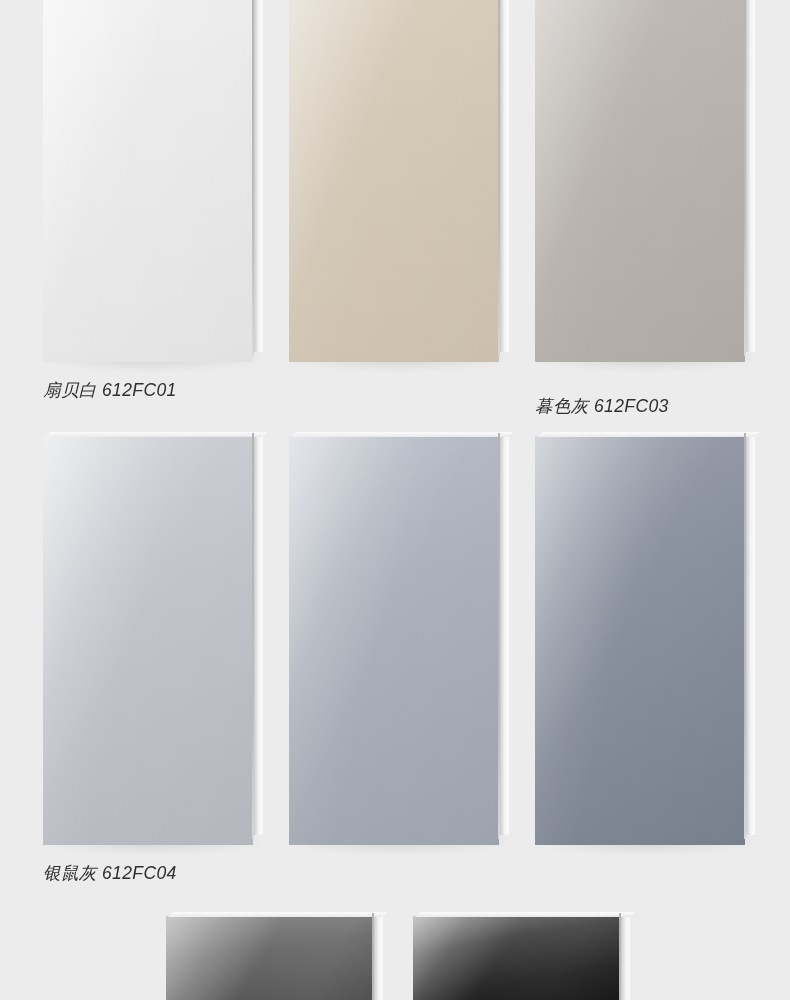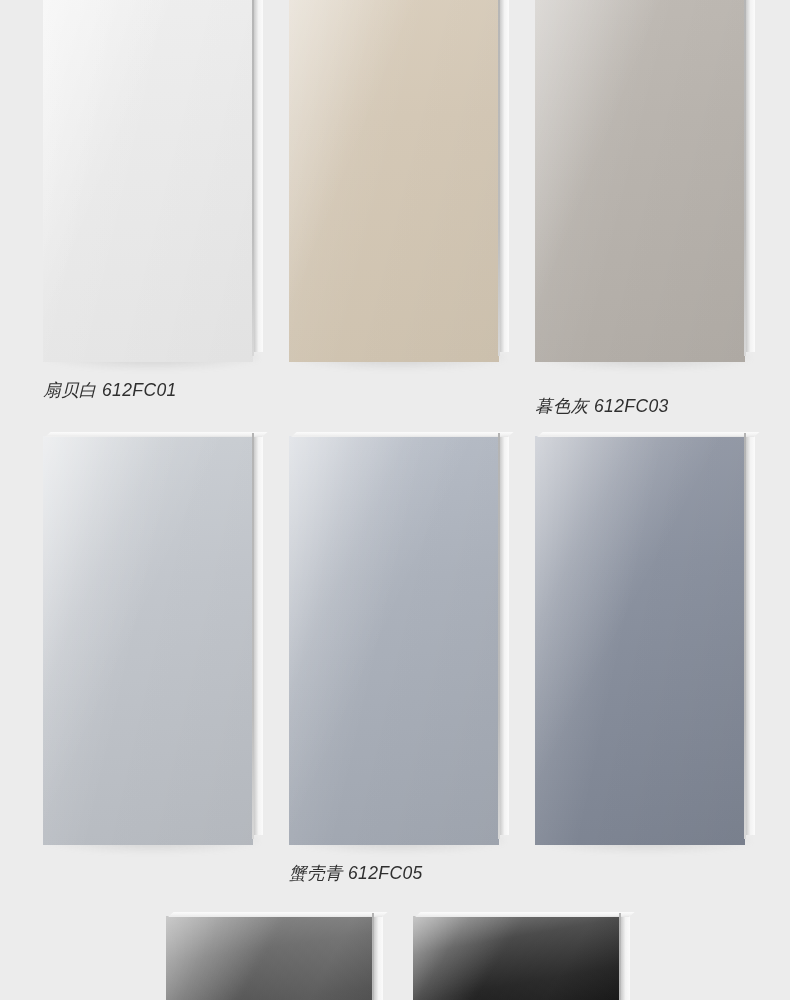--- a/index.html
+++ b/index.html
@@ -166,34 +166,34 @@
       <div class="panel-shadow"></div>
       <div class="panel-side"></div>
       <div class="panel-top-lip"></div>
       <div class="panel-face" style="background:
              linear-gradient(115deg, rgba(255,255,255,0.50) 0%, rgba(255,255,255,0.10) 30%, rgba(255,255,255,0) 46%),
              linear-gradient(176deg, #cbcfd4 0%, #c2c6cc 35%, #bcc0c6 70%, #b7bbc1 100%);"></div>
       <div class="panel-gloss" style="background: linear-gradient(103deg, rgba(255,255,255,0.34) 0%, rgba(255,255,255,0.12) 22%, rgba(255,255,255,0) 46%, rgba(0,0,0,0.02) 100%);"></div>
       <div class="panel-seam"></div>
     </div>
   </div>
+  <div class="label" style="left:43px; top:865px; width:212px;">银鼠灰 612FC04</div>
 
   <div class="swatch-cell" style="left:289px; top:436px; width:210px; height:409px;">
     <div class="panel">
       <div class="panel-shadow"></div>
       <div class="panel-side"></div>
       <div class="panel-top-lip"></div>
       <div class="panel-face" style="background:
              linear-gradient(115deg, rgba(255,255,255,0.46) 0%, rgba(255,255,255,0.09) 30%, rgba(255,255,255,0) 47%),
              linear-gradient(176deg, #b6bcc6 0%, #acb2bc 35%, #a6acb6 70%, #a1a7b1 100%);"></div>
       <div class="panel-gloss" style="background: linear-gradient(103deg, rgba(255,255,255,0.32) 0%, rgba(255,255,255,0.11) 22%, rgba(255,255,255,0) 46%, rgba(0,0,0,0.025) 100%);"></div>
       <div class="panel-seam"></div>
     </div>
   </div>
-  <div class="label" style="left:289px; top:865px; width:212px;">蟹壳青 612FC05</div>
 
   <div class="swatch-cell" style="left:535px; top:436px; width:210px; height:409px;">
     <div class="panel">
       <div class="panel-shadow"></div>
       <div class="panel-side"></div>
       <div class="panel-top-lip"></div>
       <div class="panel-face" style="background:
              linear-gradient(118deg, rgba(255,255,255,0.42) 0%, rgba(255,255,255,0.14) 24%, rgba(255,255,255,0) 44%),
              linear-gradient(176deg, #969ca9 0%, #8b92a0 32%, #848b99 66%, #7d8492 100%);"></div>
       <div class="panel-gloss" style="background: linear-gradient(102deg, rgba(255,255,255,0.30) 0%, rgba(255,255,255,0.13) 20%, rgba(255,255,255,0) 44%, rgba(0,0,0,0.035) 100%);"></div>

